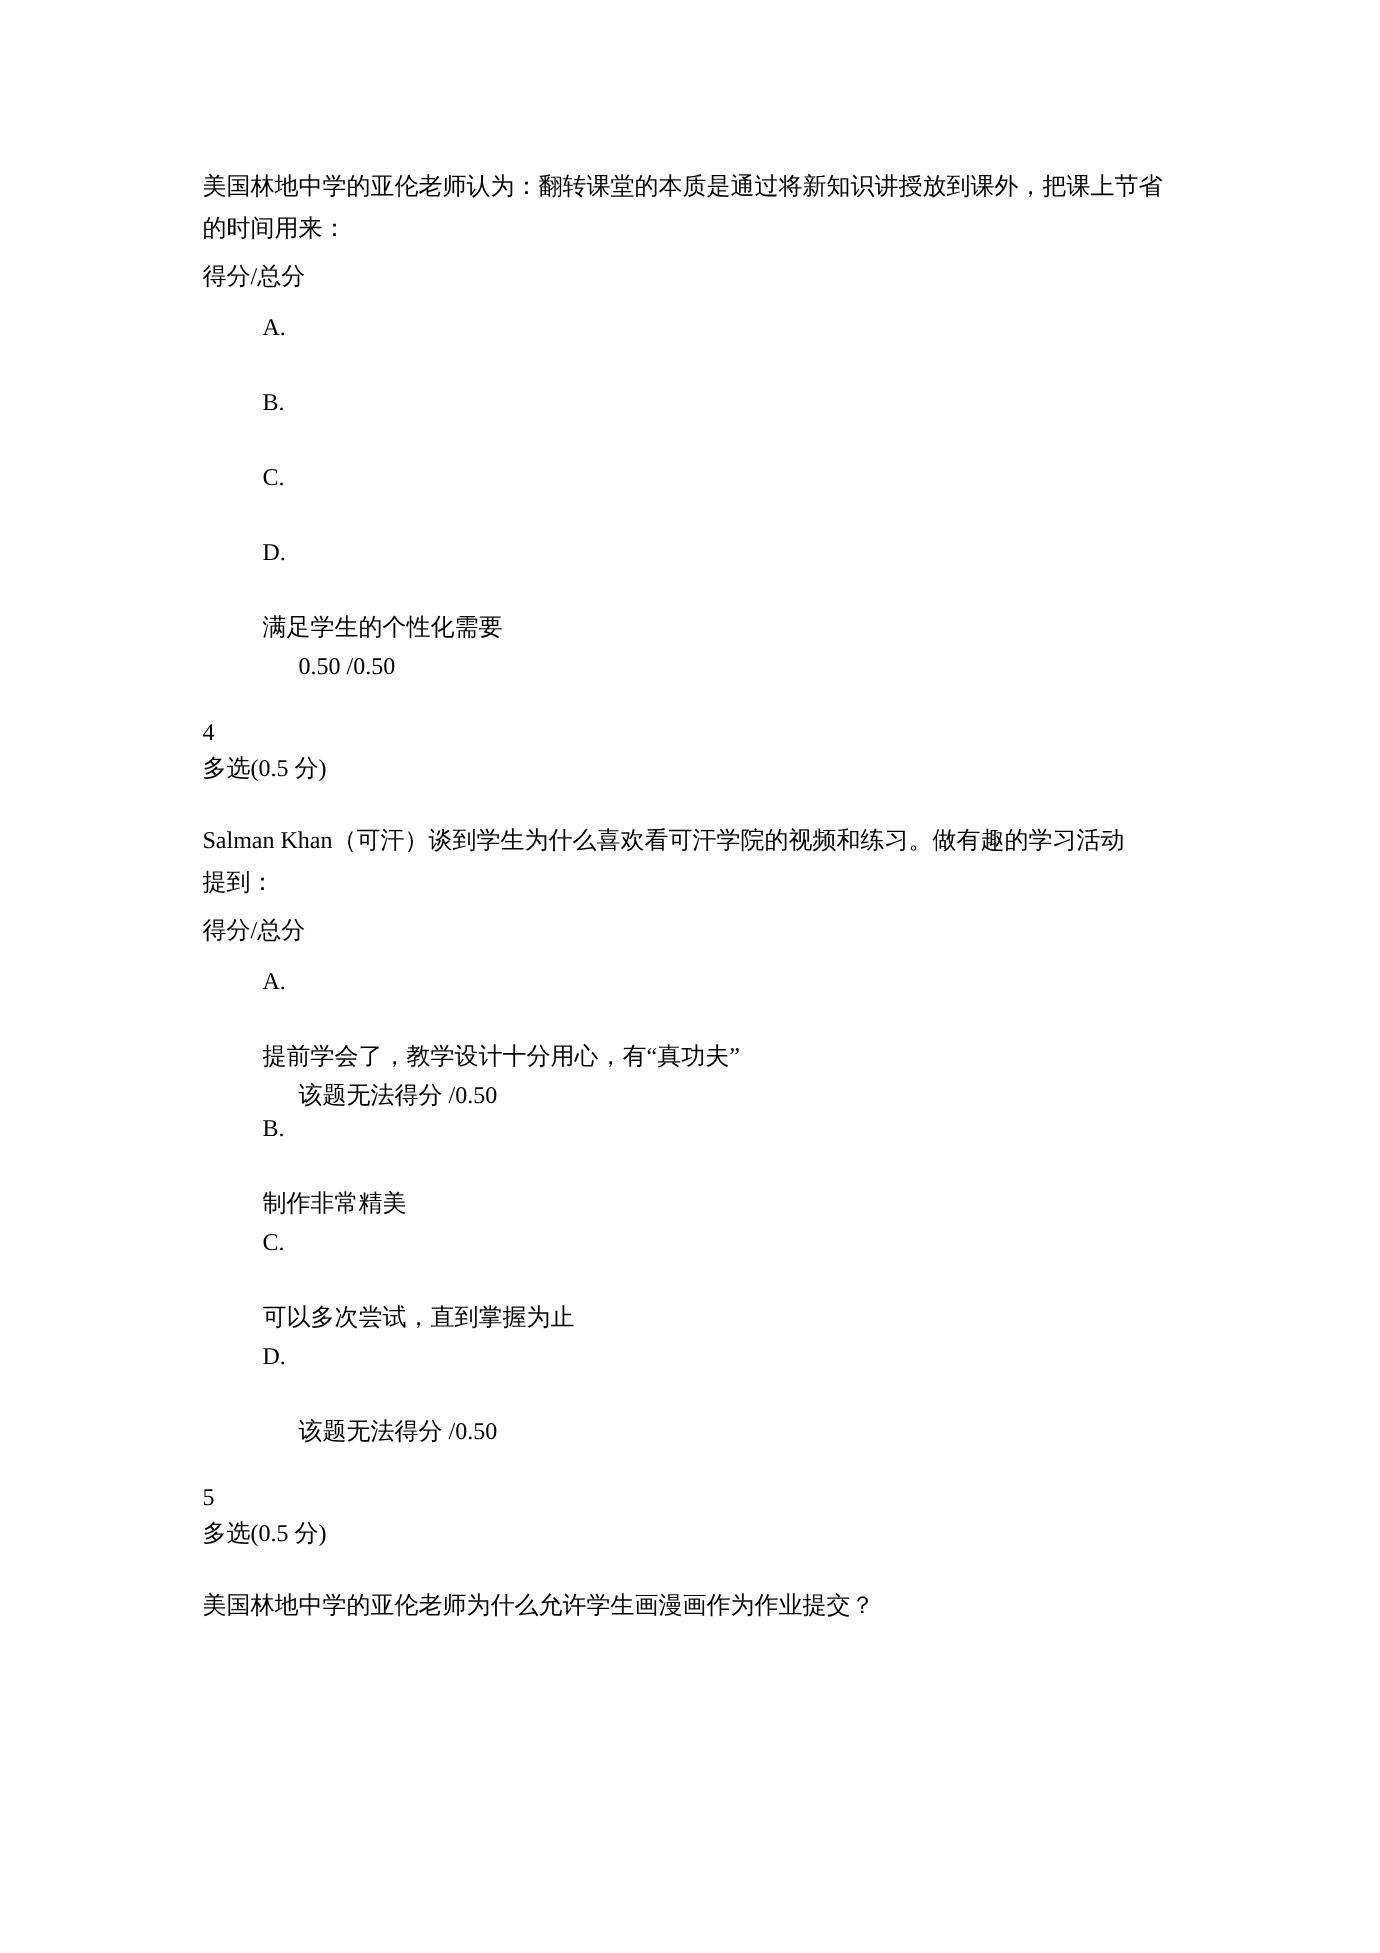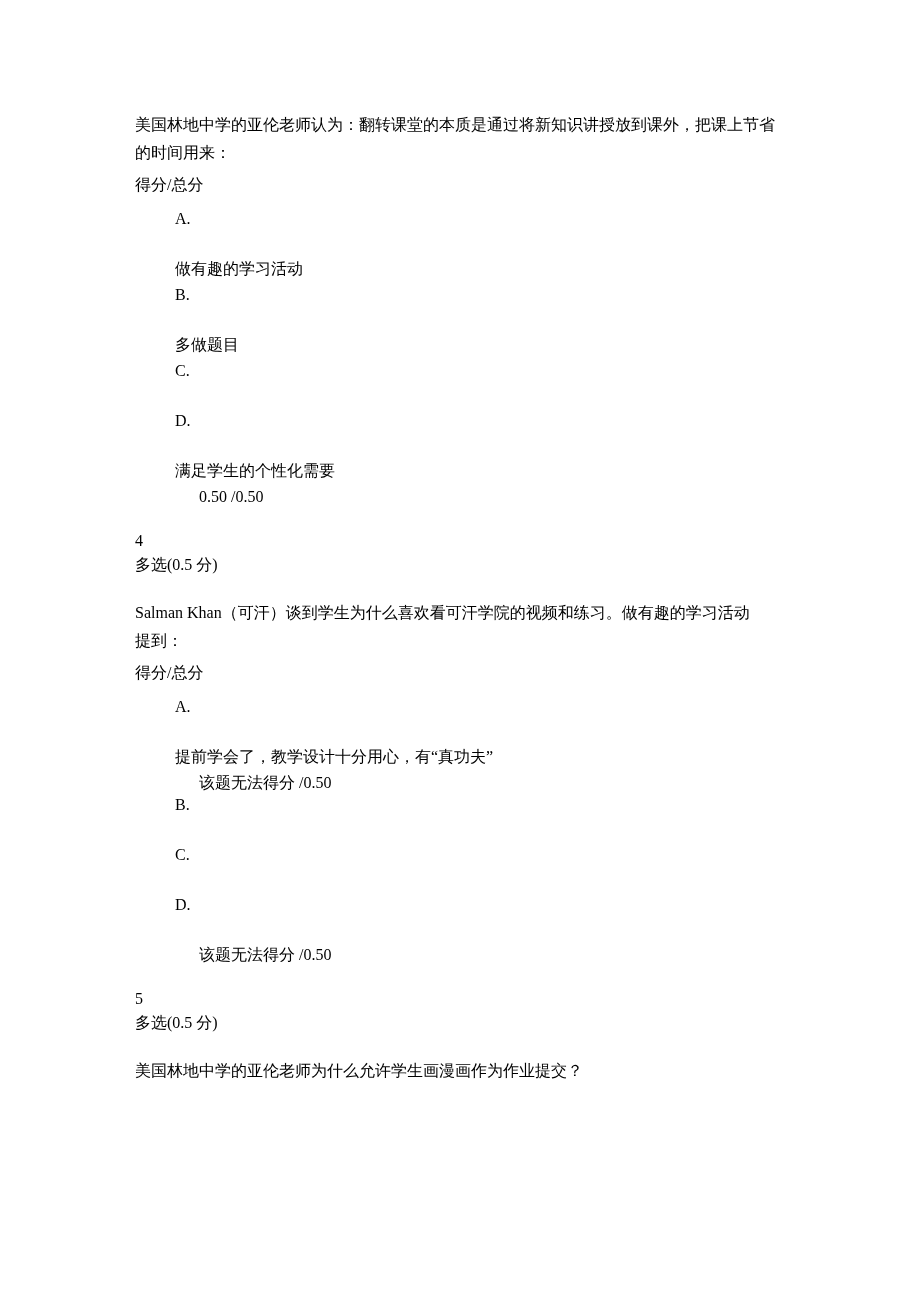--- a/index.html
+++ b/index.html
@@ -46,42 +46,42 @@
 </style>
 </head>
 <body>
 
 <p class="question-stem">美国林地中学的亚伦老师认为：翻转课堂的本质是通过将新知识讲授放到课外，把课上节省</p>
 <p class="question-stem">的时间用来：</p>
 <p class="score-label">得分/总分</p>
 
 <div class="option-block">
   <p class="opt-letter">A.</p>
-  <p class="opt-text">做有趣的学习活动</p>
   <p class="opt-letter">B.</p>
-  <p class="opt-text">多做题目</p>
   <p class="opt-letter">C.</p>
   <p class="opt-letter">D.</p>
   <p class="opt-text">满足学生的个性化需要</p>
   <p class="score-line">0.50 /0.50</p>
 </div>
 
 <p class="q-num">4</p>
 <p class="q-type">多选(0.5 分)</p>
 
 <p class="question-stem">Salman Khan（可汗）谈到学生为什么喜欢看可汗学院的视频和练习。做有趣的学习活动</p>
 <p class="question-stem">提到：</p>
 <p class="score-label">得分/总分</p>
 
 <div class="option-block">
   <p class="opt-letter">A.</p>
   <p class="opt-text">提前学会了，教学设计十分用心，有“真功夫”</p>
   <p class="score-line">该题无法得分  /0.50</p>
   <p class="opt-letter" style="margin-top:-2px; margin-bottom:26px;">B.</p>
+  <p class="opt-text">制作非常精美</p>
   <p class="opt-letter">C.</p>
+  <p class="opt-text">可以多次尝试，直到掌握为止</p>
   <p class="opt-letter">D.</p>
   <p class="score-line">该题无法得分  /0.50</p>
 </div>
 
 <p class="q-num">5</p>
 <p class="q-type">多选(0.5 分)</p>
 
 <p class="question-stem">美国林地中学的亚伦老师为什么允许学生画漫画作为作业提交？</p>
 
 </body></html>

